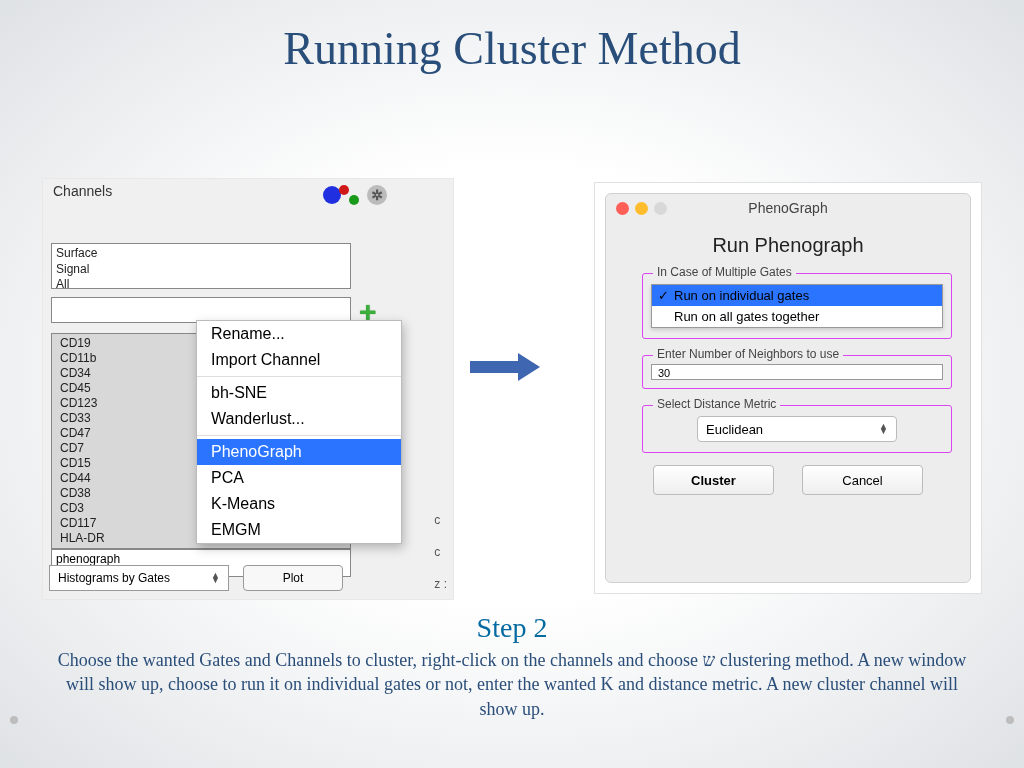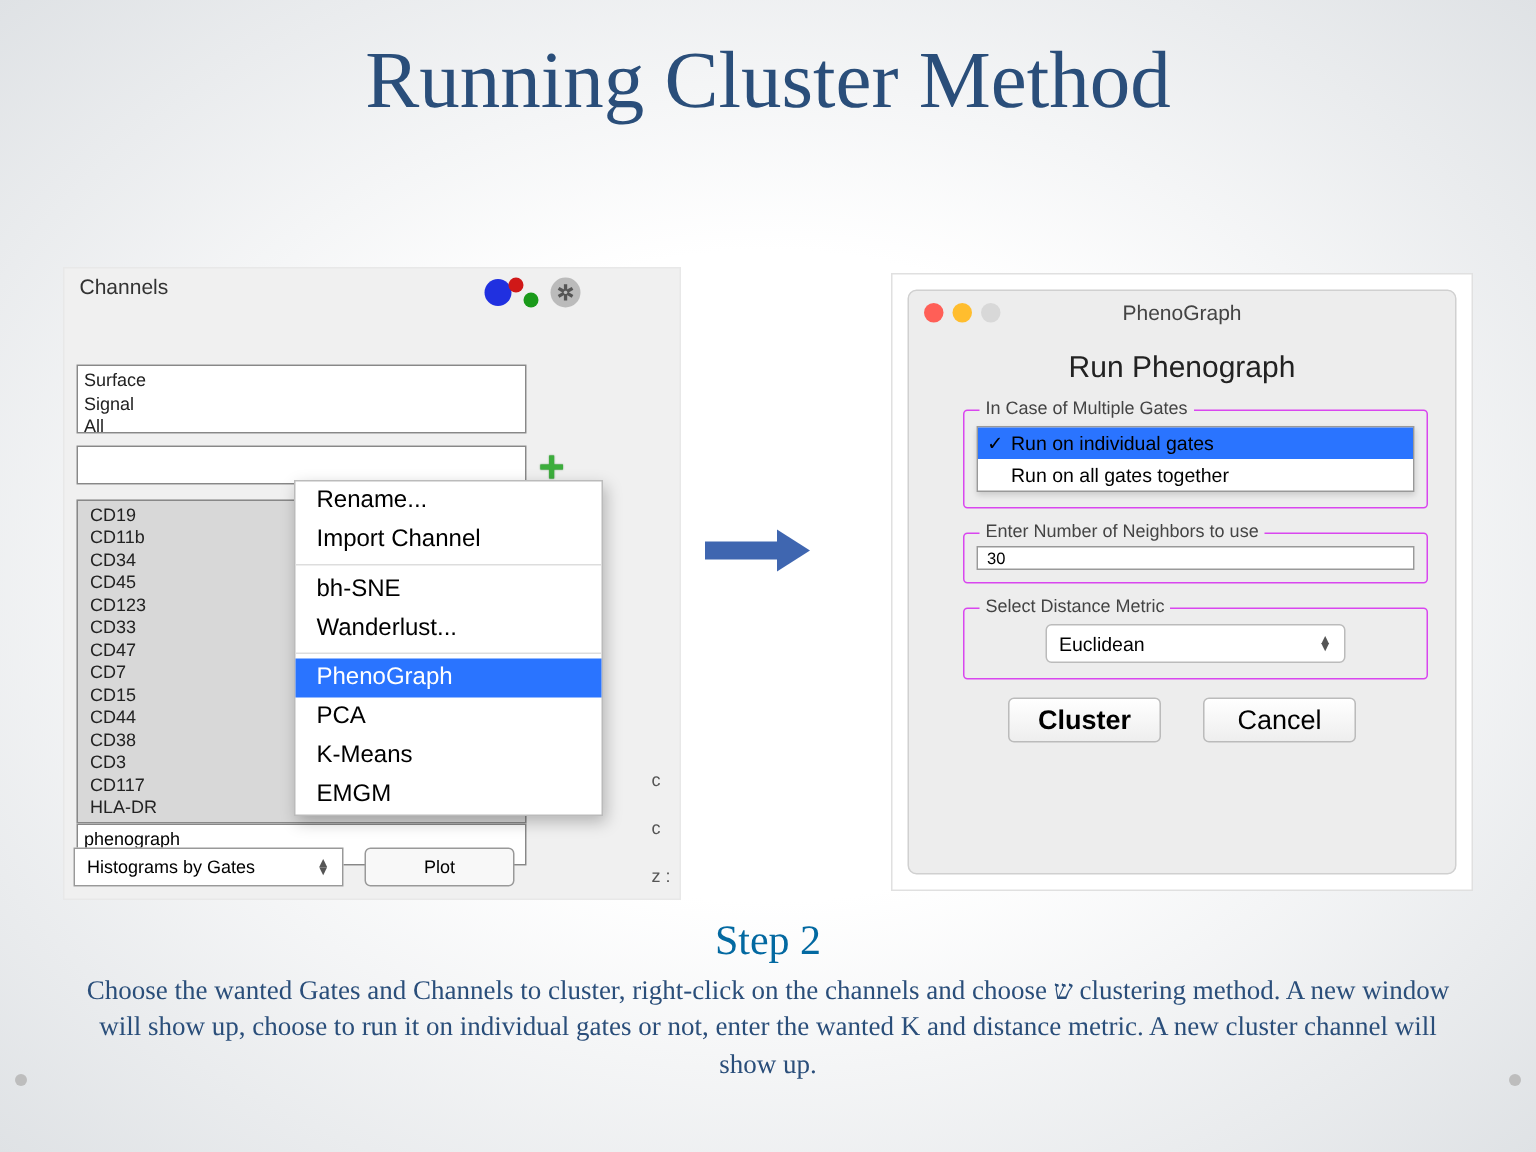--- a/index.html
+++ b/index.html
@@ -4,21 +4,21 @@
 <style>
   * { box-sizing: border-box; margin: 0; padding: 0; }
   body {
     width: 1024px; height: 768px;
     font-family: "Palatino Linotype", Palatino, Georgia, serif;
     background: radial-gradient(ellipse at center, #ffffff 40%, #dfe2e5 100%);
     position: relative; overflow: hidden;
   }
   .slide-title {
     text-align: center;
-    font-size: 54px;
+    font-size: 46px;
     color: #2a4e7a;
     padding-top: 22px;
     font-weight: 500;
   }
   .panel-channels {
     position: absolute;
     left: 42px; top: 178px;
     width: 412px; height: 422px;
     background: #f0f0f0;
     border: 1px solid #e8e8e8;
@@ -141,23 +141,23 @@
     width:100%; height:16px; background:#fff; border:1px solid #999;
     font-size:11px; padding:2px 6px;
   }
   .select-closed {
     width:200px; height:26px; background:#fff; border:1px solid #bbb;
     border-radius:4px; display:flex; align-items:center; justify-content:space-between;
     padding:0 8px; font-size:13px; margin:0 auto;
   }
   .dlg-buttons { display:flex; gap:28px; justify-content:center; margin-top:12px;}
   .dlg-btn {
-    width:102px; height:30px; border:1px solid #bbb; border-radius:4px;
+    width:121px; height:30px; border:1px solid #bbb; border-radius:4px;
     background:linear-gradient(#fff,#eee); display:flex; align-items:center;
-    justify-content:center; font-size:18px;
+    justify-content:center; font-size:13px;
   }
   .dlg-btn.primary{ font-weight:bold;}
   .step-title {
     position:absolute; left:0; width:100%; top:612px;
     text-align:center; font-size:28px; color:#0369a1;
   }
   .step-body {
     position:absolute; left:50px; right:50px; top:648px;
     text-align:center; font-size:18px; color:#2a4e7a;
     line-height:1.35;

